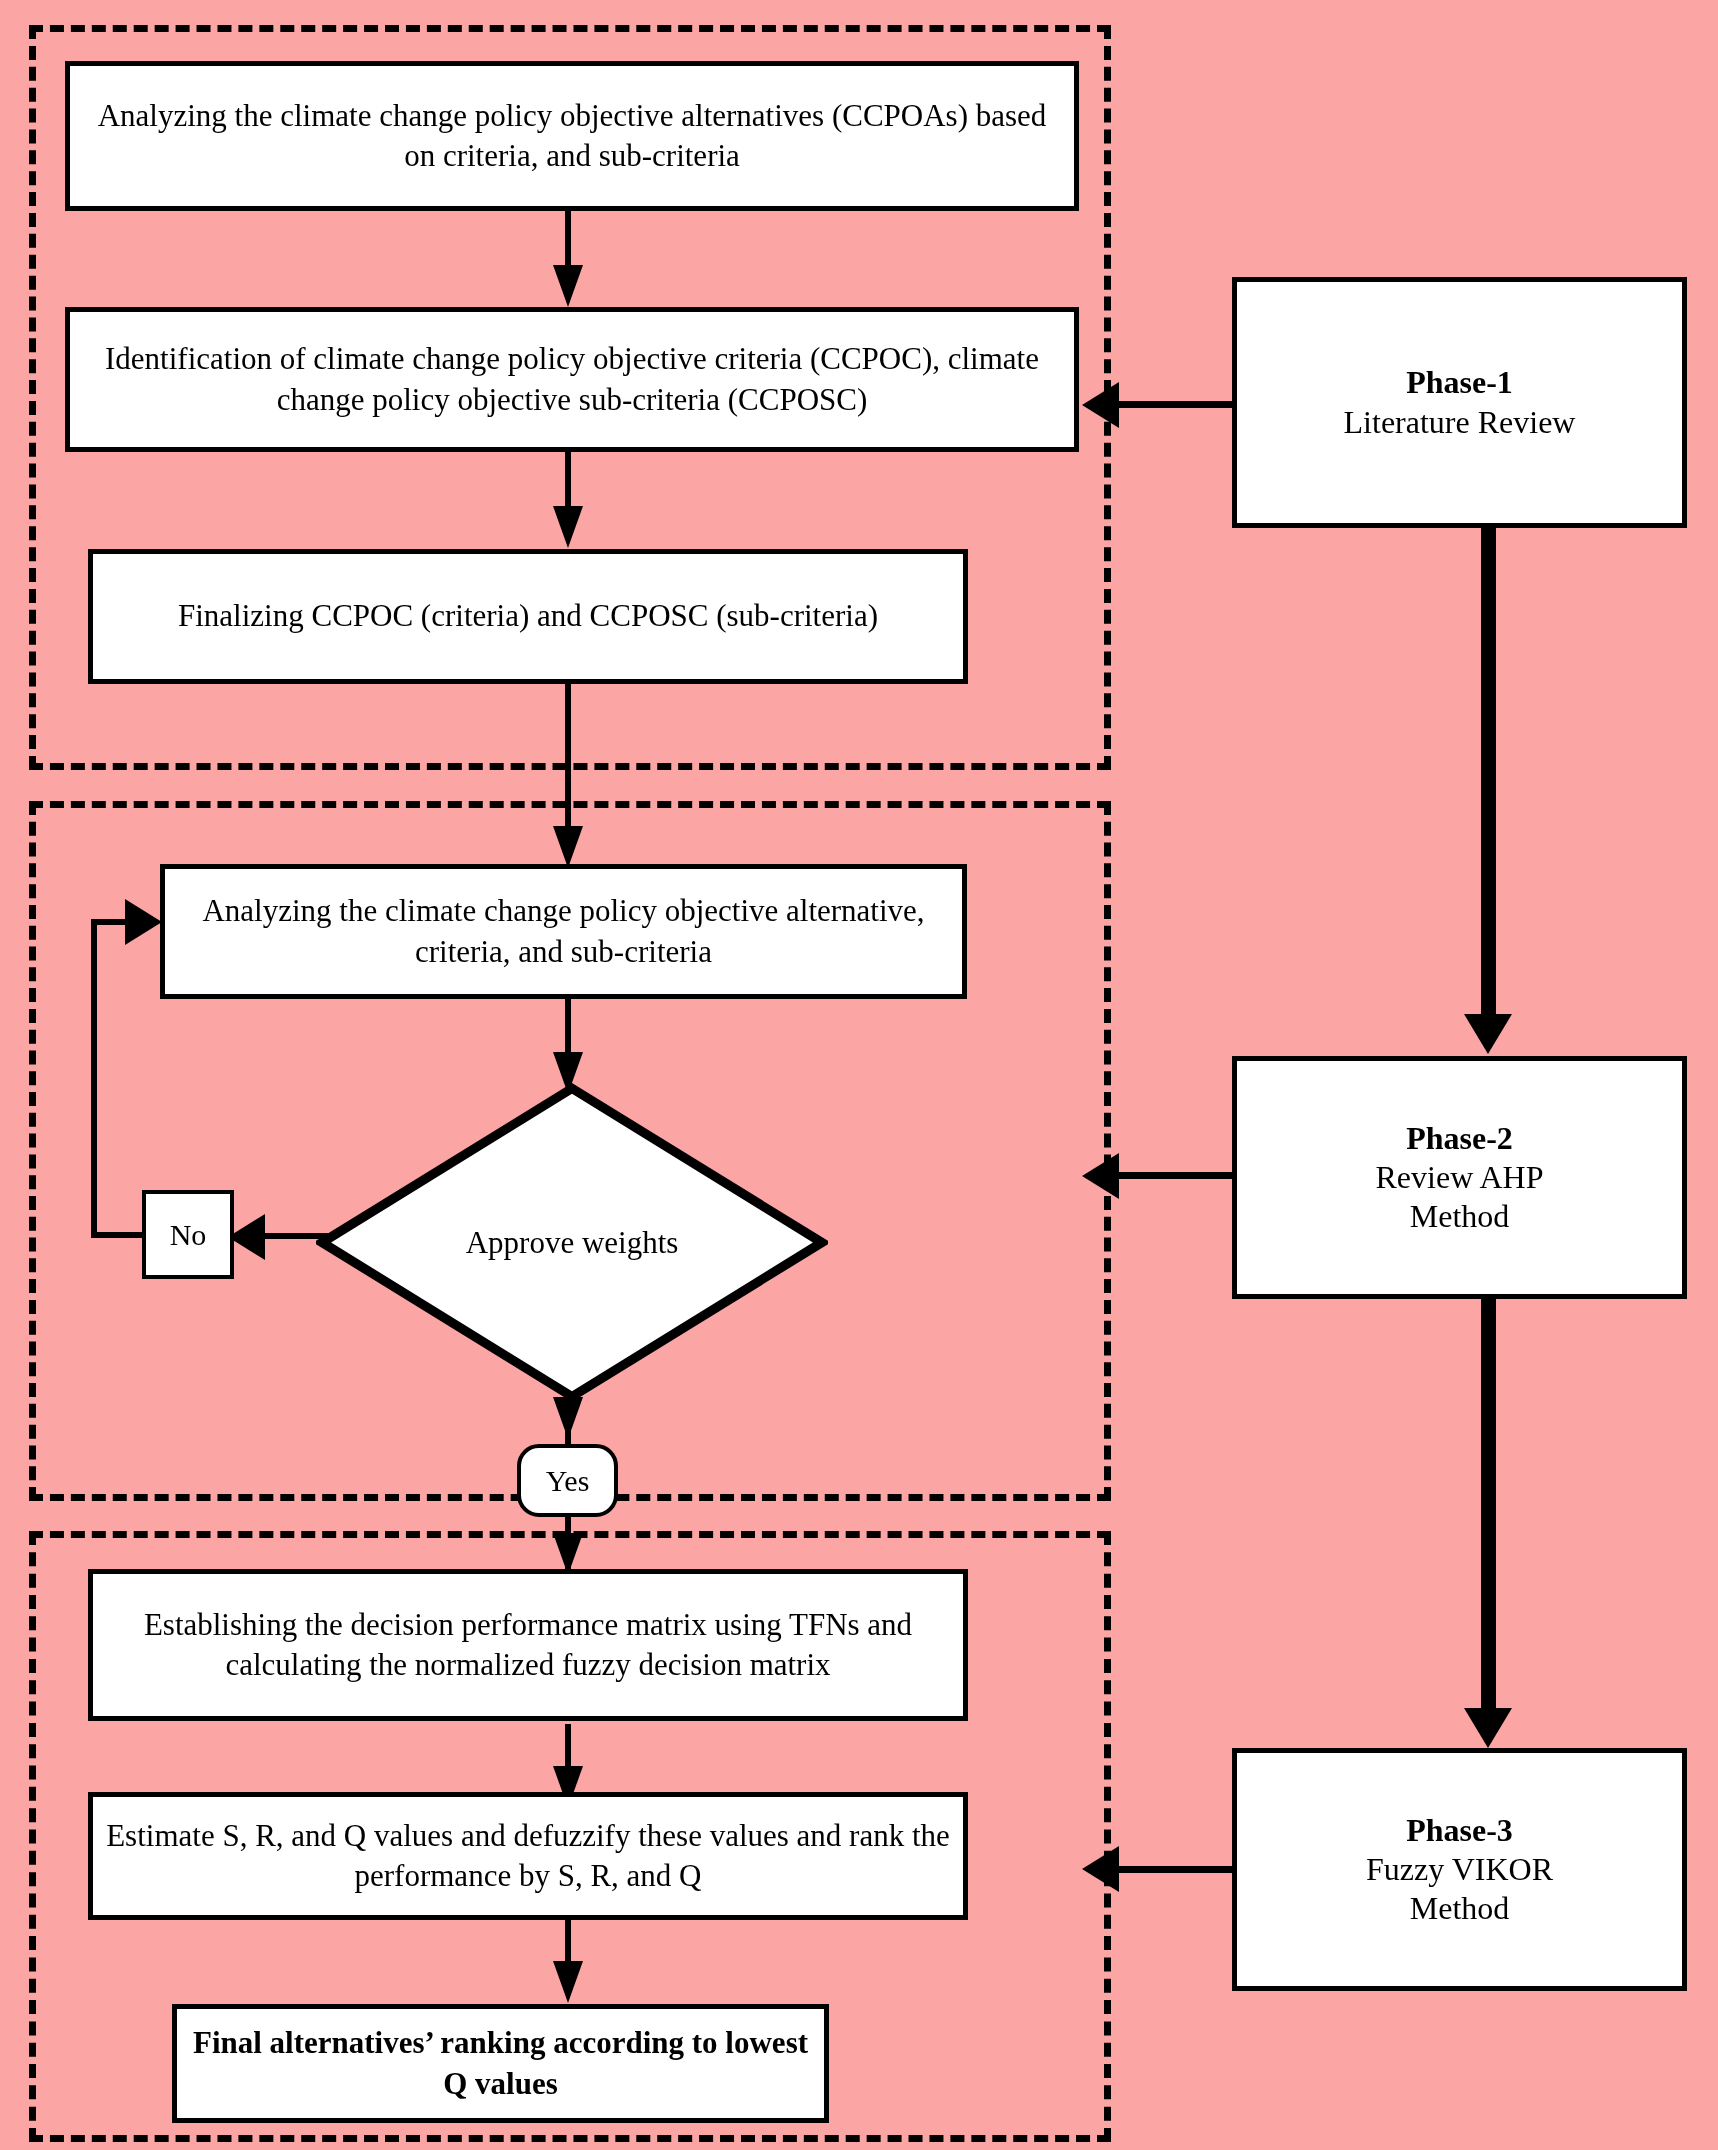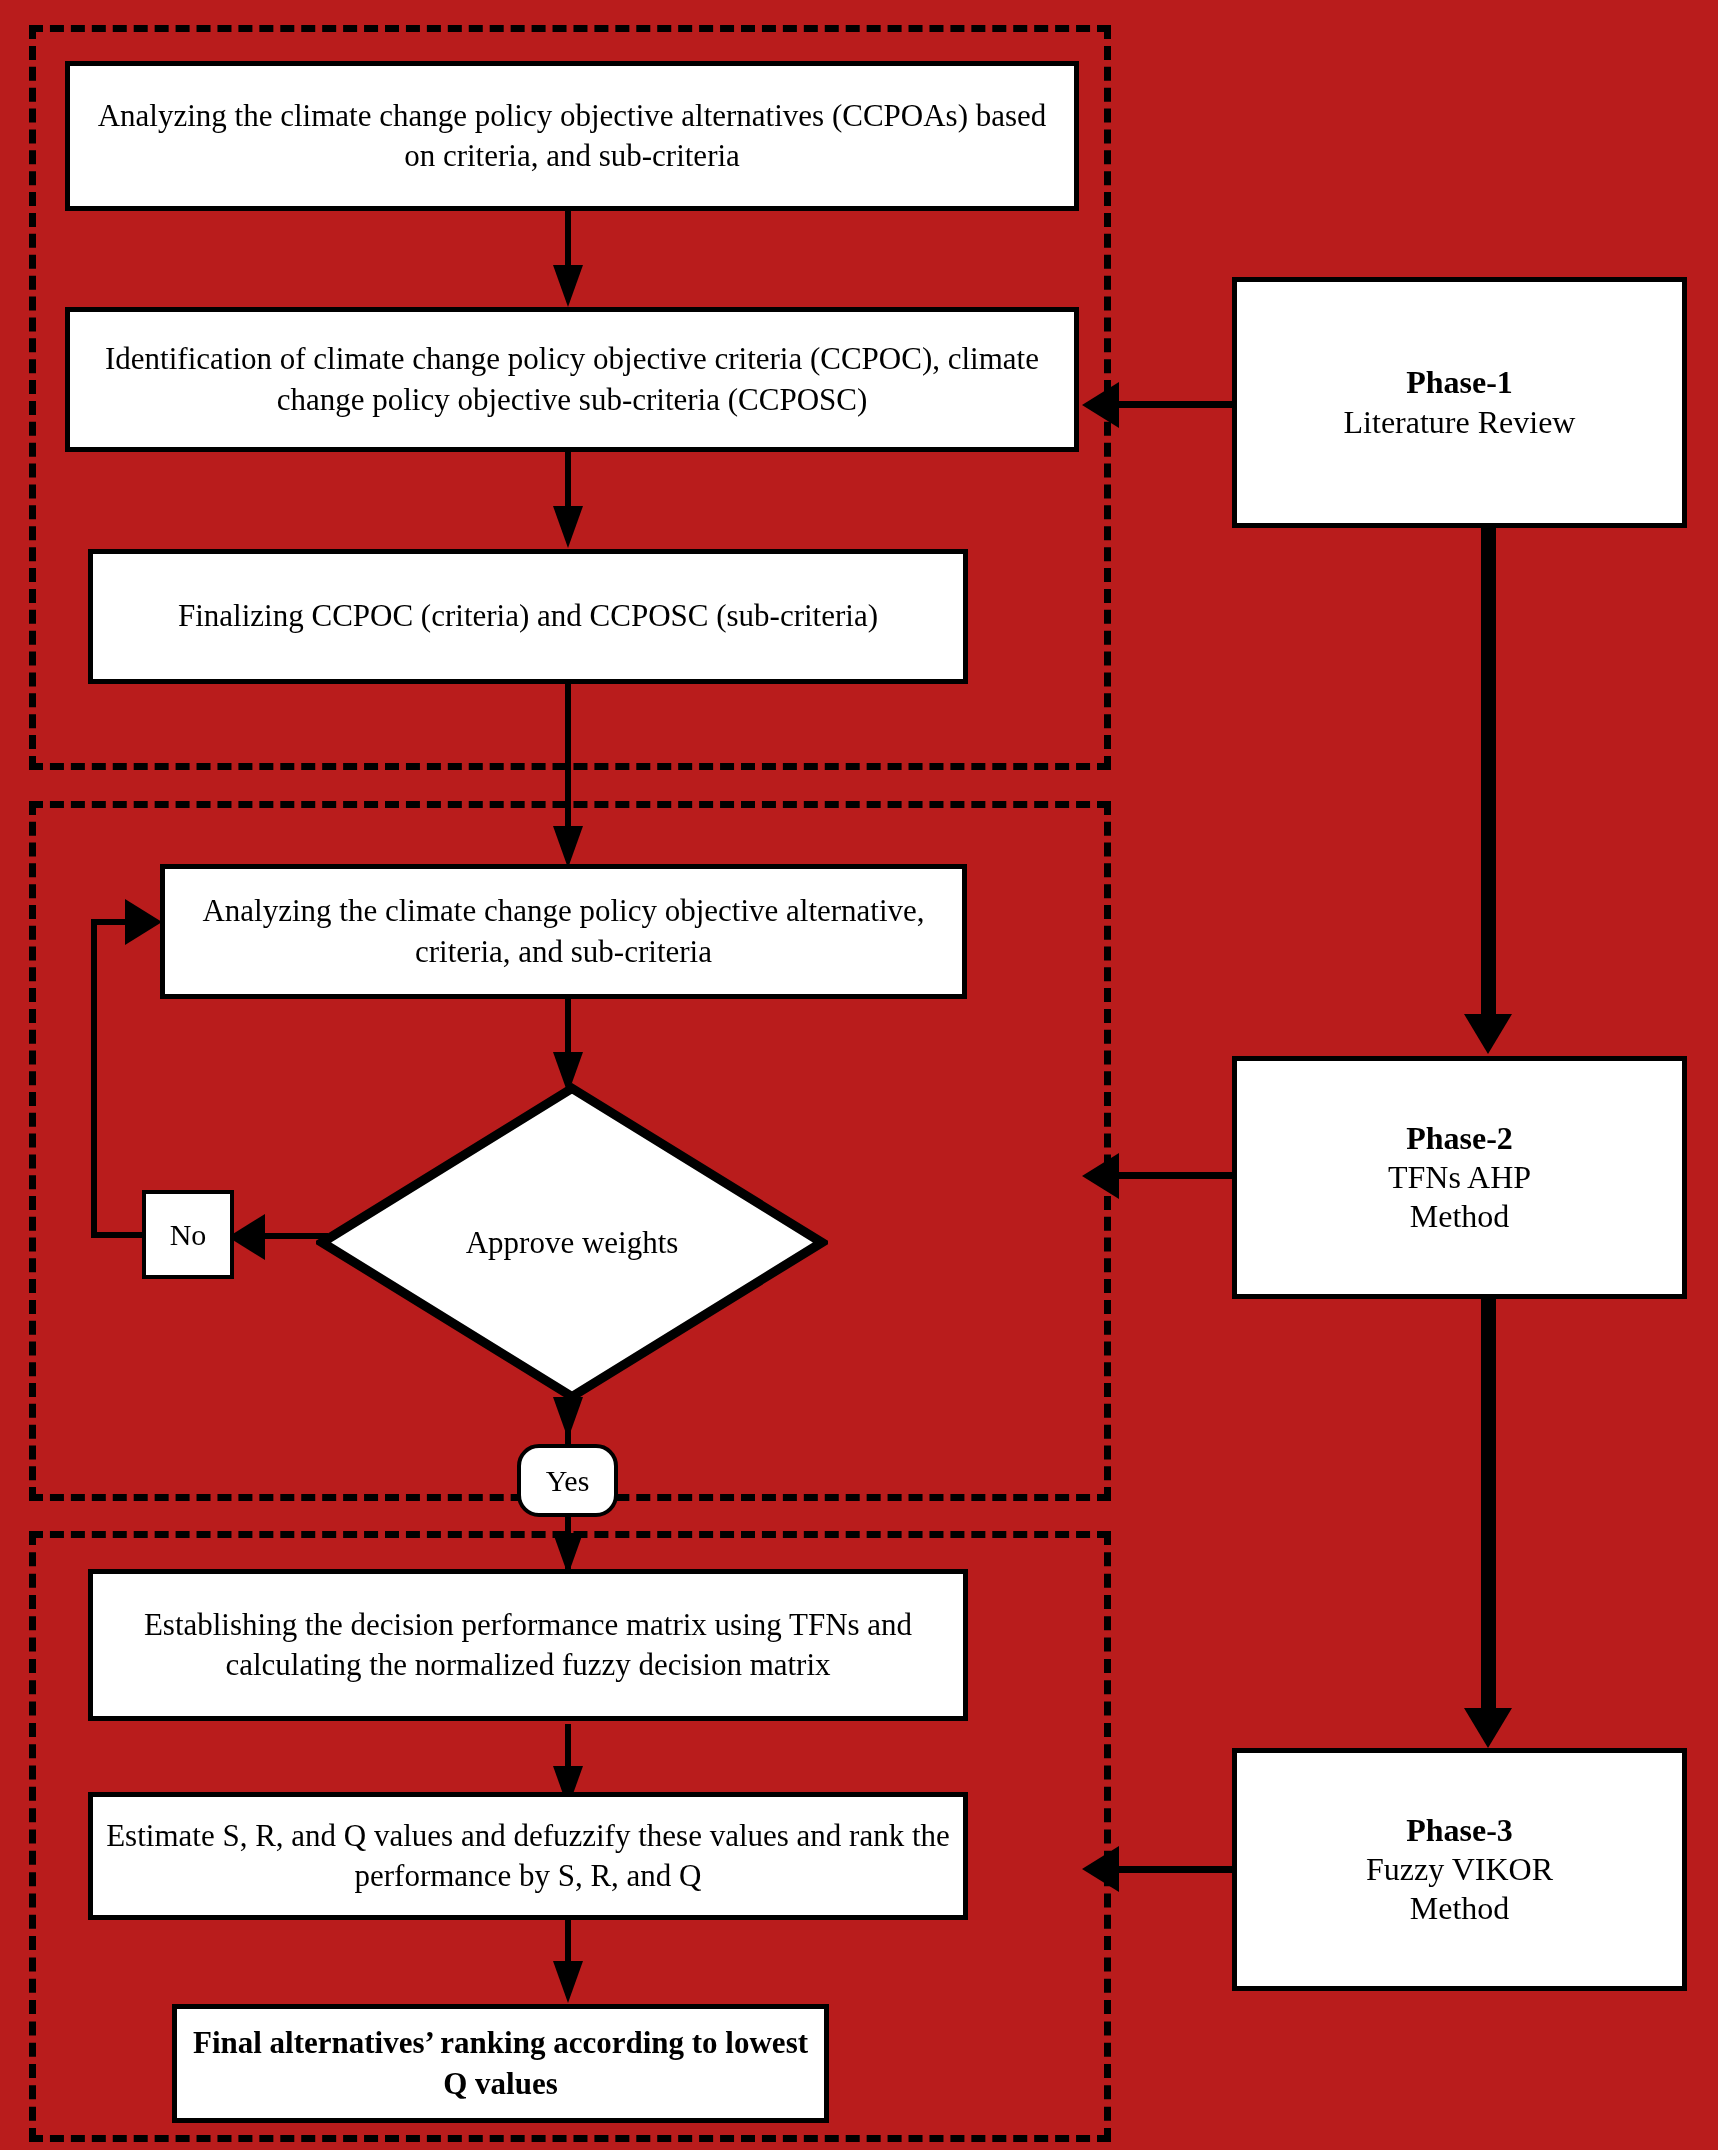--- a/index.html
+++ b/index.html
@@ -1,18 +1,18 @@
 <!DOCTYPE html>
 <html style="font-size:8.3px"><head>
 <meta charset="utf-8">
 <title>Research Methodology Flowchart</title>
 <style>
   html,body{margin:0;padding:0;background:#ffffff;}
   body{font-family:"Liberation Serif", serif;color:#000;}
-  #canvas{position:relative;width:1718px;height:2151px;background:#b91c1c;overflow:hidden;}
+  #canvas{position:relative;width:1718px;height:2151px;background:#fca5a5;overflow:hidden;}
 
   
   .region{position:absolute;border:7.2px dashed #000;box-sizing:border-box;background:transparent;}
 
   
   .pbox{position:absolute;box-sizing:border-box;border:5.2px solid #000;background:#fff;
         display:flex;align-items:center;justify-content:center;text-align:center;}
   .pbox .txt{display:block;width:100%;padding:0 9.3px;line-height:1.30;font-size:31px;}
   .pbox.bold .txt{font-weight:bold;}
 
@@ -127,21 +127,21 @@
   </div>
 
   <div class="hline" style="left:1118px;top:401px;width:117px;height:7.2px;"></div>
   <div class="arrow-lf" style="left:1082px;top:382px;"></div>
 
   <div class="vline" style="left:1481px;top:528px;width:14.5px;height:489px;"></div>
   <div class="arrow-dn fat" style="left:1464px;top:1014px;"></div>
 
   <div class="phasebox" style="left:1232px;top:1056px;width:455px;height:243px;">
     <span class="ptitle">Phase-2</span>
-    <span class="psub">TFNs AHP</span>
+    <span class="psub">Review AHP</span>
     <span class="psub">Method</span>
   </div>
 
   <div class="hline" style="left:1118px;top:1172px;width:117px;height:7.2px;"></div>
   <div class="arrow-lf" style="left:1082px;top:1153px;"></div>
 
   <div class="vline" style="left:1481px;top:1299px;width:14.5px;height:411px;"></div>
   <div class="arrow-dn fat" style="left:1464px;top:1708px;"></div>
 
   <div class="phasebox" style="left:1232px;top:1748px;width:455px;height:243px;">

